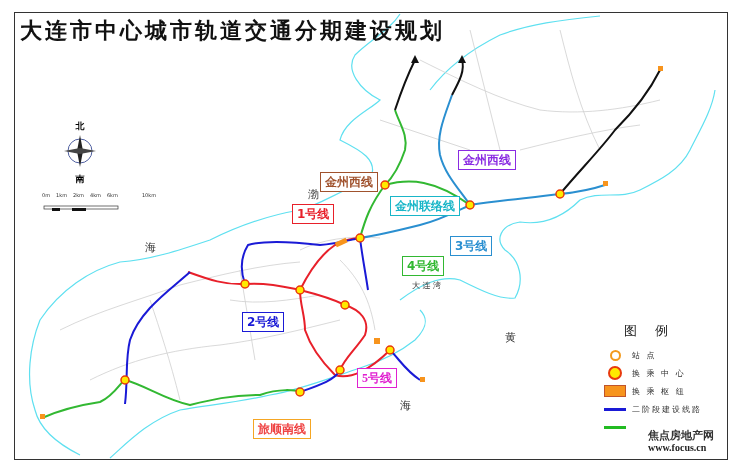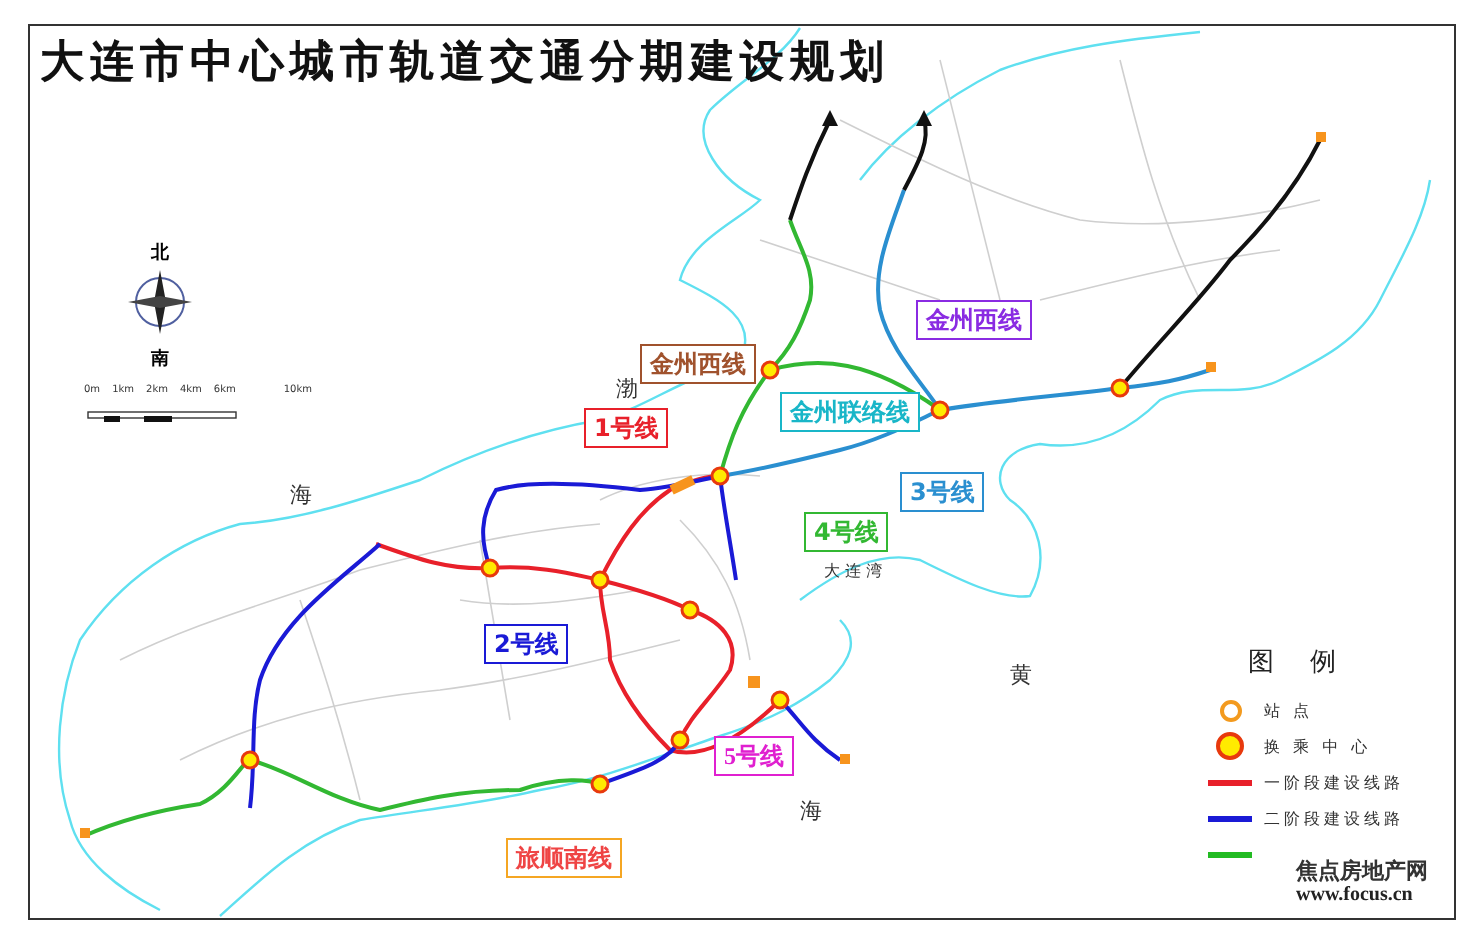--- a/index.html
+++ b/index.html
@@ -165,23 +165,23 @@
     <div class="legend-label">站 点</div>
   </div>
   <div class="legend-item">
     <div class="legend-sym">
         <div class="dot-transfer"></div>
       </div>
     <div class="legend-label">换 乘 中 心</div>
   </div>
   <div class="legend-item">
     <div class="legend-sym">
-        <div class="line-sym" style="background:#e8202a;"></div>
+        <div class="rect-hub"></div>
       </div>
-    <div class="legend-label">一阶段建设线路</div>
+    <div class="legend-label">换 乘 枢 纽</div>
   </div>
   <div class="legend-item">
     <div class="legend-sym">
         <div class="line-sym" style="background:#1a1ad6;"></div>
       </div>
     <div class="legend-label">二阶段建设线路</div>
   </div>
   <div class="legend-item">
     <div class="legend-sym">
         <div class="line-sym" style="background:#22bb22;"></div>

